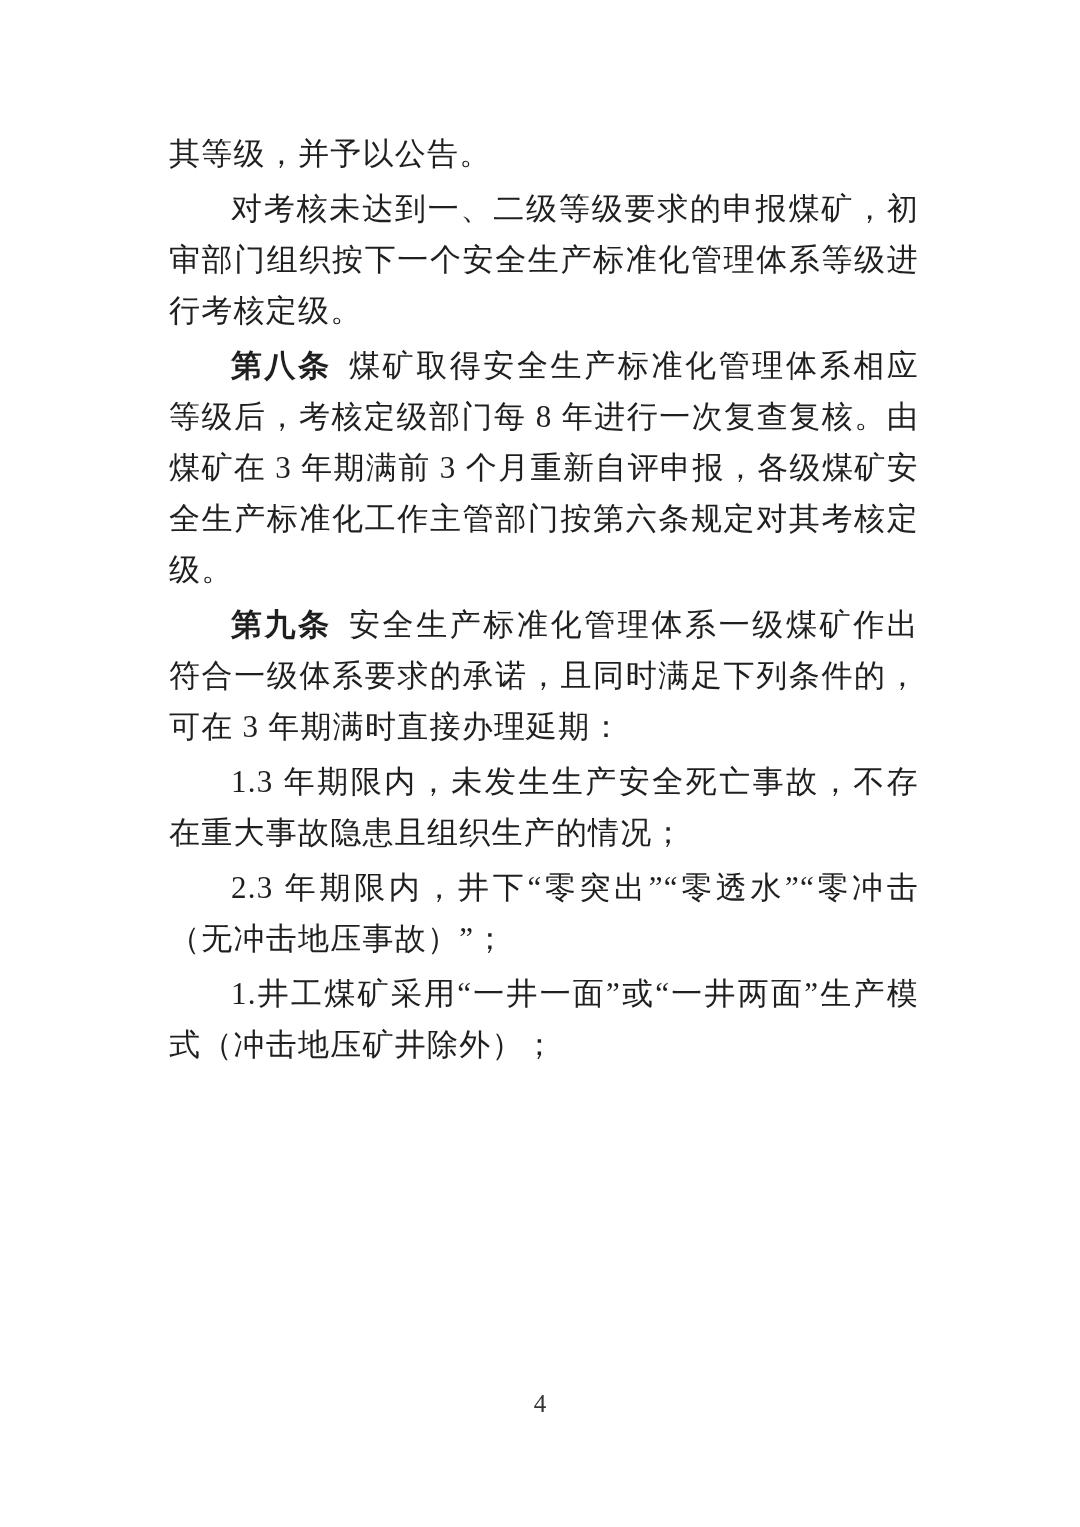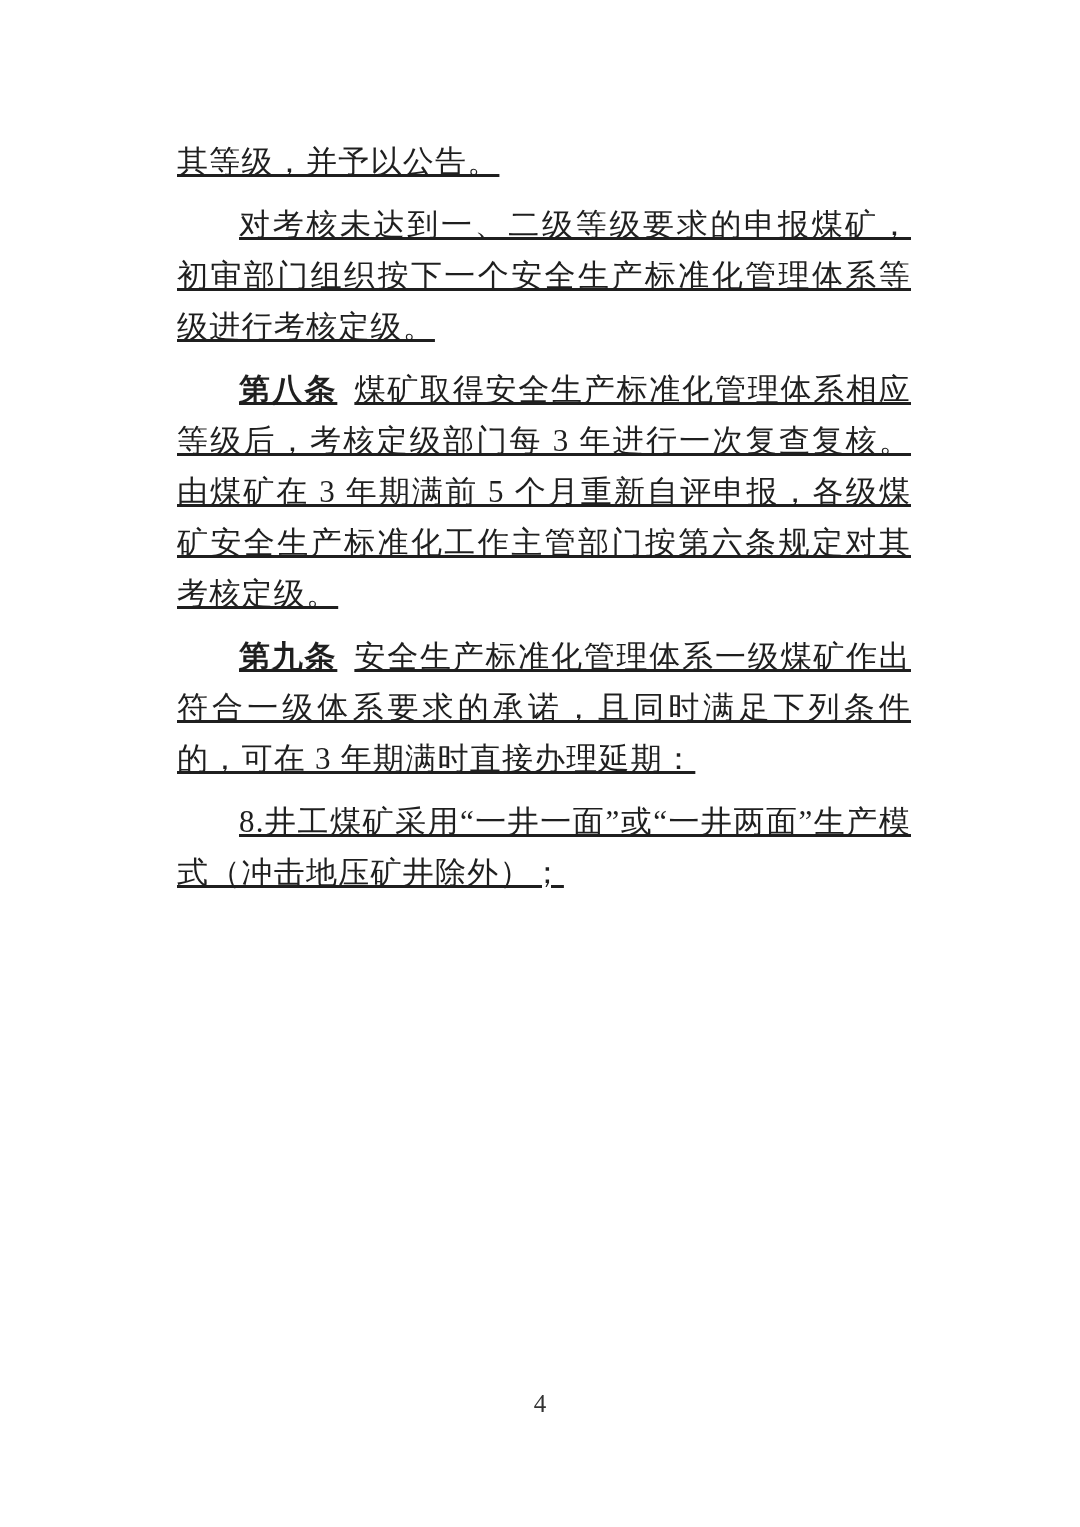--- a/index.html
+++ b/index.html
@@ -21,24 +21,23 @@
     position: absolute;
     left: 165px;
     top: 124px;
     width: 758px;
     font-size: 31px;
     line-height: 51px;
     text-align: justify;
     letter-spacing: 0.04em;
   }
   .content p {
-    margin: 12px;
+    margin: 4px;
     padding: 0;
     text-indent: 2em;
-    text-decoration: underline;
   }
   .content p.no-indent {
     text-indent: 0;
   }
   .art {
     font-weight: bold;
     margin-right: 0.55em;
   }
   .page-number {
     position: absolute;
@@ -61,30 +60,36 @@
       <span>其等级，并予以公告。</span>
     </p>
 
 
     <p>
       <span>对考核未达到一、二级等级要求的申报煤矿，初审部门组织按下一个安全生产标准化管理体系等级进行考核定级。</span>
     </p>
 
 
     <p>
-      <span class="art">第八条</span><span>煤矿取得安全生产标准化管理体系相应等级后，考核定级部门每 3 年进行一次复查复核。由煤矿在 3 年期满前 5 个月重新自评申报，各级煤矿安全生产标准化工作主管部门按第六条规定对其考核定级。</span>
+      <span class="art">第八条</span><span>煤矿取得安全生产标准化管理体系相应等级后，考核定级部门每 8 年进行一次复查复核。由煤矿在 3 年期满前 3 个月重新自评申报，各级煤矿安全生产标准化工作主管部门按第六条规定对其考核定级。</span>
     </p>
 
     <p>
       <span class="art">第九条</span><span>安全生产标准化管理体系一级煤矿作出符合一级体系要求的承诺，且同时满足下列条件的，可在 3 年期满时直接办理延期：</span>
     </p>
 
-
+    <p>
+      <span>1.3 年期限内，未发生生产安全死亡事故，不存在重大事故隐患且组织生产的情况；</span>
+    </p>
 
     <p>
-      <span>8.井工煤矿采用“一井一面”或“一井两面”生产模式（冲击地压矿井除外）；</span>
+      <span>2.3 年期限内，井下“零突出”“零透水”“零冲击（无冲击地压事故）”；</span>
+    </p>
+
+    <p>
+      <span>1.井工煤矿采用“一井一面”或“一井两面”生产模式（冲击地压矿井除外）；</span>
     </p>
 
 
   </div>
 
   <div class="page-number">4</div>
 </div>
 
 </body></html>

